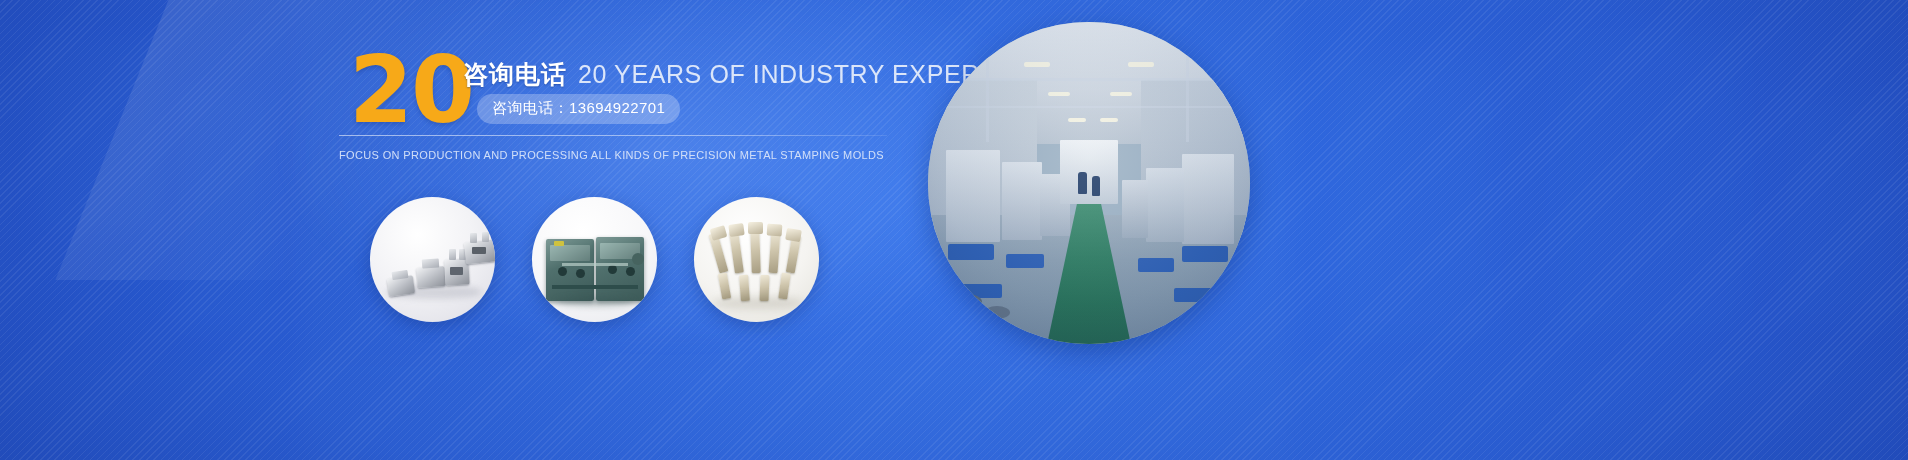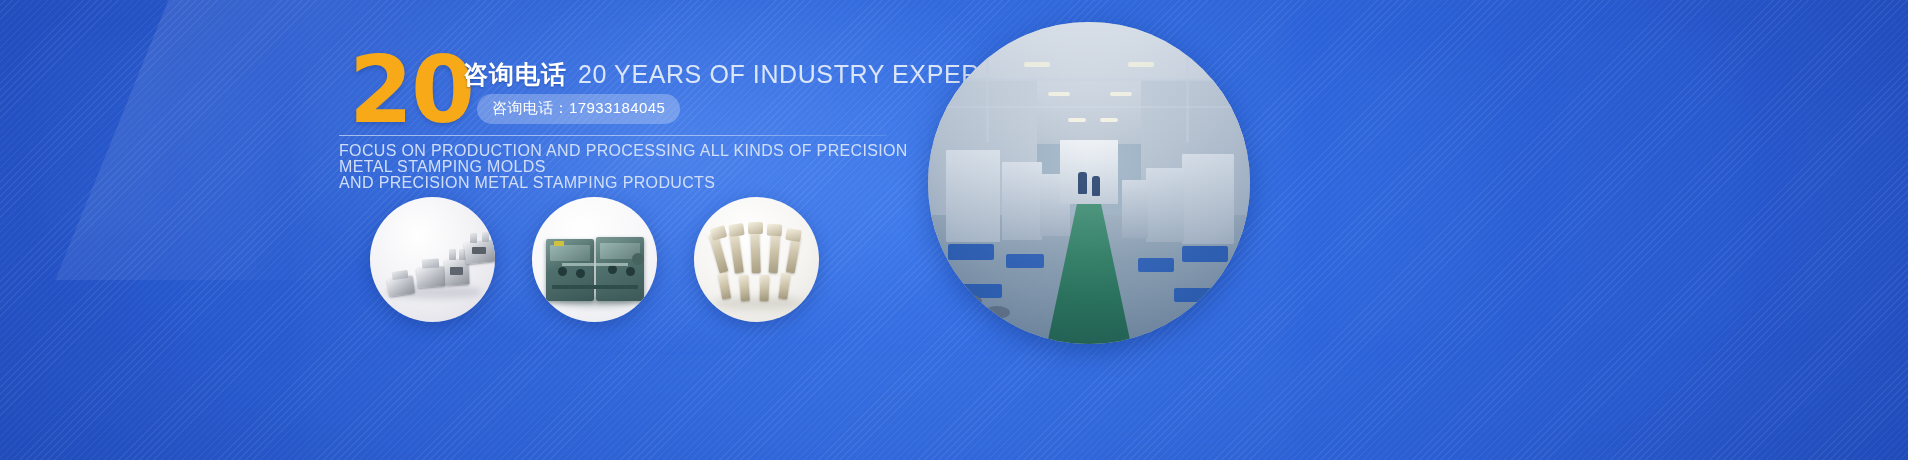--- a/index.html
+++ b/index.html
@@ -86,21 +86,21 @@
     white-space:nowrap;
   }
 
   .divider{
     position:absolute;left:339px;top:131px;width:548px;height:1px;
     background:linear-gradient(90deg, rgba(255,255,255,.55) 0%, rgba(255,255,255,.45) 70%, rgba(255,255,255,.10) 100%);
   }
 
   .subtext{
     position:absolute;left:339px;top:139px;width:600px;
-    font-size:16px;line-height:16px;color:#dbe6fa;
+    font-size:11px;line-height:24px;color:#dbe6fa;
     letter-spacing:.35px;opacity:.93;
   }
 
   
   .prod{
     position:absolute;border-radius:50%;overflow:hidden;
     box-shadow:0 5px 16px rgba(12,40,110,.30);
   }
   .prod-1{left:370px;top:193px;width:125px;height:125px;
     background:radial-gradient(circle at 38% 30%, #ffffff 0%, #f3f3f6 46%, #dcdce4 100%);}
@@ -178,28 +178,27 @@
   <div class="content">
 
     <div class="big20">20</div>
 
     <div class="line1">
       <span class="cn">咨询电话</span>
       <span class="en">20 YEARS OF INDUSTRY EXPERIENCE</span>
     </div>
 
     <div class="line2">
-      <span class="phone-badge">咨询电话：17933184045</span>
+      <span class="phone-badge">咨询电话：13694922701</span>
     </div>
 
     <div class="divider"></div>
 
     <div class="subtext">
       <div>FOCUS ON PRODUCTION AND PROCESSING ALL KINDS OF PRECISION METAL STAMPING MOLDS</div>
-      <div>AND PRECISION METAL STAMPING PRODUCTS</div>
     </div>
 
     <div class="prod prod-1">
       <div class="conn-shadow" style="left:16px;top:88px;width:96px;height:14px;"></div>
       <div class="conn" style="left:18px;top:80px;width:26px;height:18px;transform:rotate(-8deg);"></div>
       <div class="conn-top" style="left:22px;top:74px;width:16px;height:8px;transform:rotate(-8deg);"></div>
       <div class="conn" style="left:47px;top:70px;width:28px;height:20px;transform:rotate(-4deg);"></div>
       <div class="conn-top" style="left:52px;top:62px;width:17px;height:9px;transform:rotate(-4deg);"></div>
       <div class="conn" style="left:75px;top:62px;width:24px;height:26px;transform:rotate(-3deg);"></div>
       <div class="conn-top" style="left:79px;top:52px;width:7px;height:11px;"></div>

